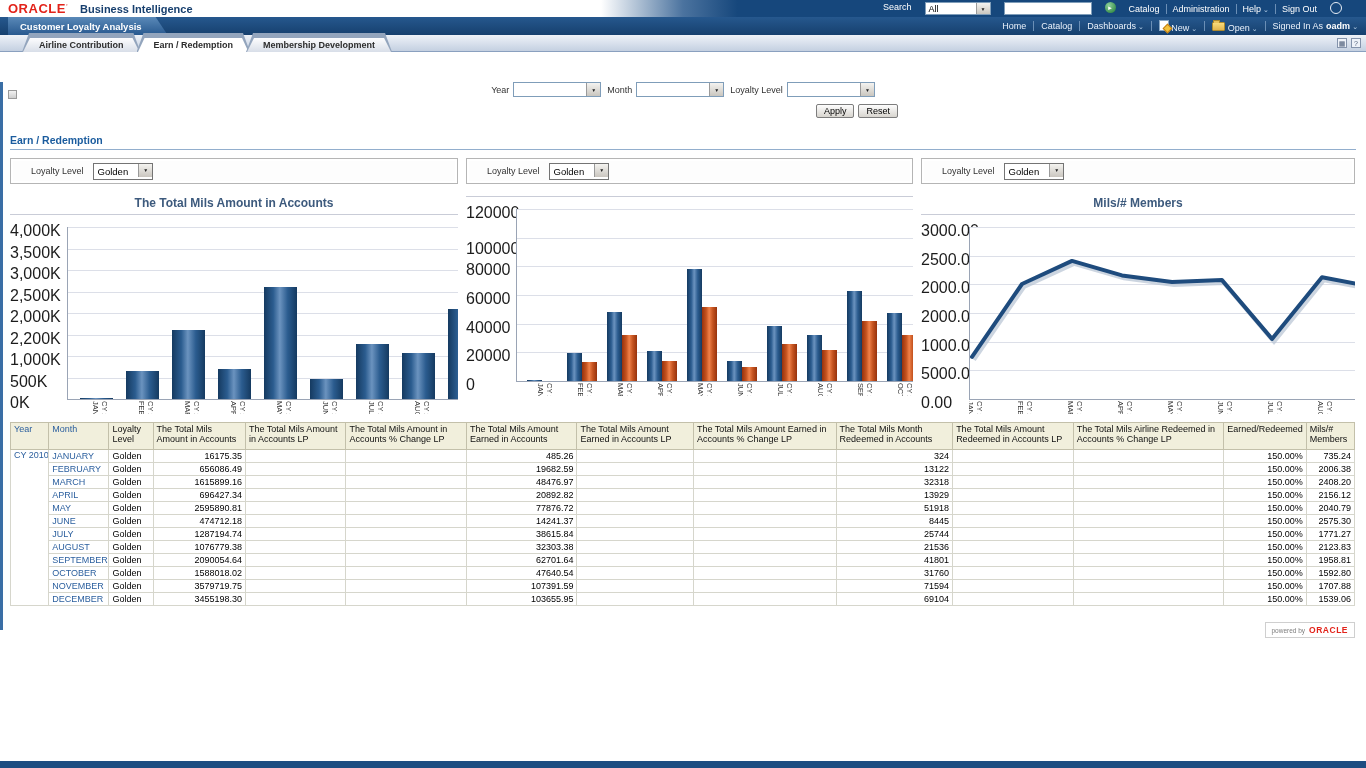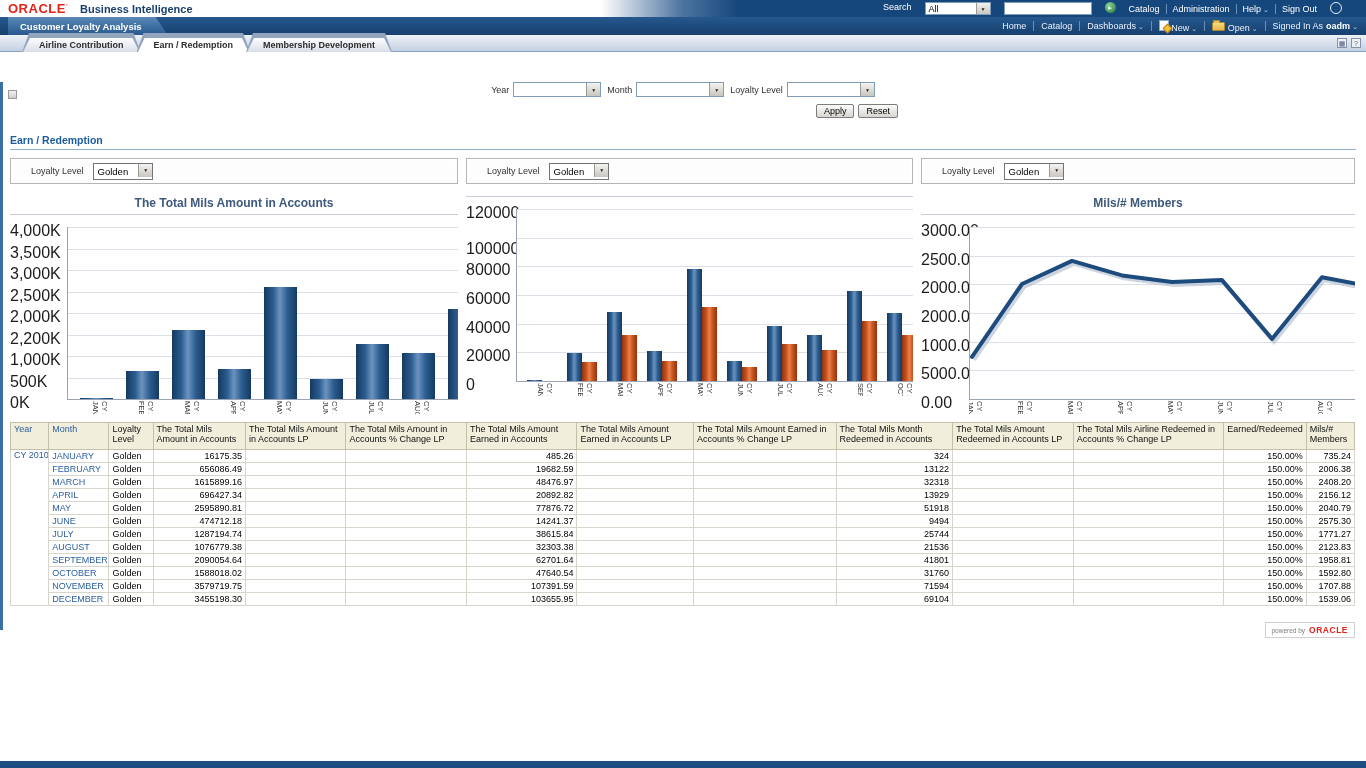--- a/index.html
+++ b/index.html
@@ -510,21 +510,21 @@
         </tr>
         <tr>
           <td class="link">JUNE</td>
           <td>Golden</td>
           <td class="num">474712.18</td>
           <td class="num"></td>
           <td class="num"></td>
           <td class="num">14241.37</td>
           <td class="num"></td>
           <td class="num"></td>
-          <td class="num">9494</td>
+          <td class="num">8445</td>
           <td class="num"></td>
           <td class="num"></td>
           <td class="num">150.00%</td>
           <td class="num">2575.30</td>
         </tr>
         <tr>
           <td class="link">JULY</td>
           <td>Golden</td>
           <td class="num">1287194.74</td>
           <td class="num"></td>

